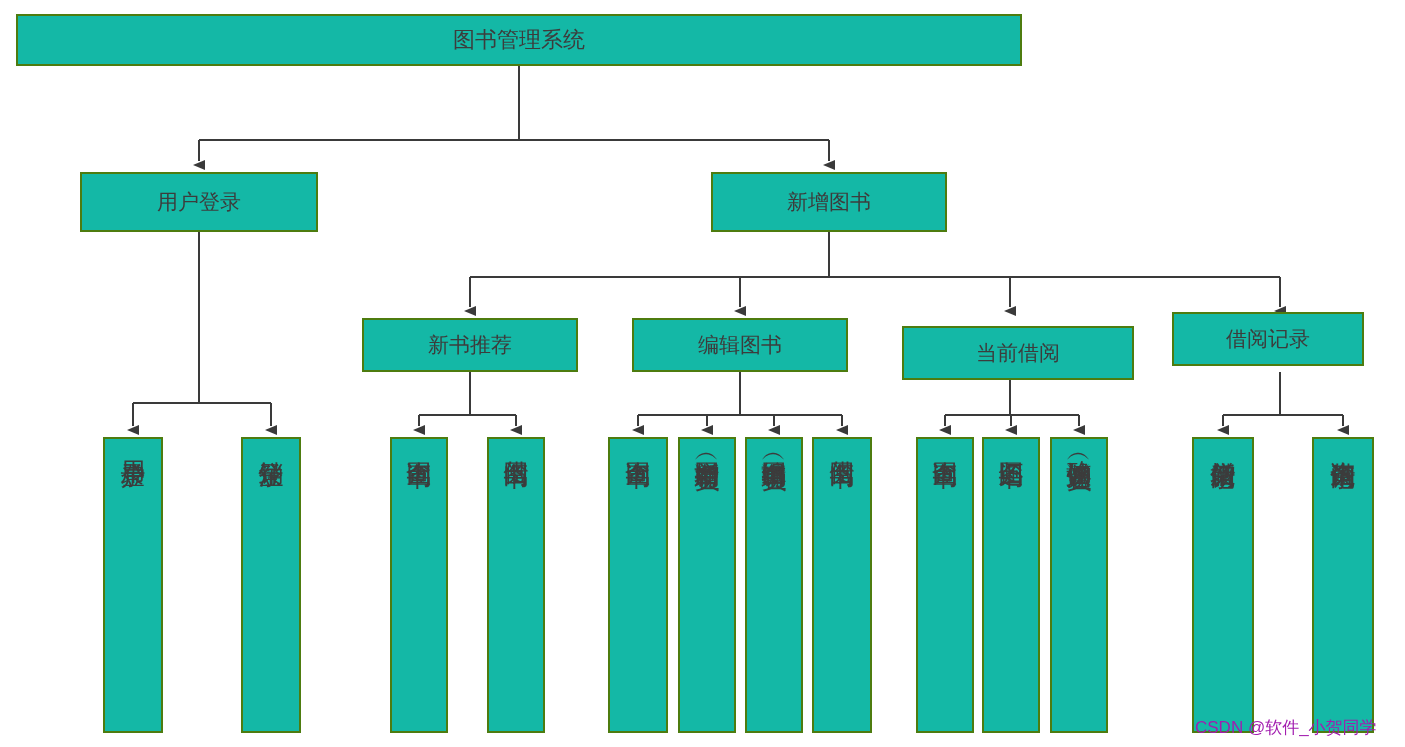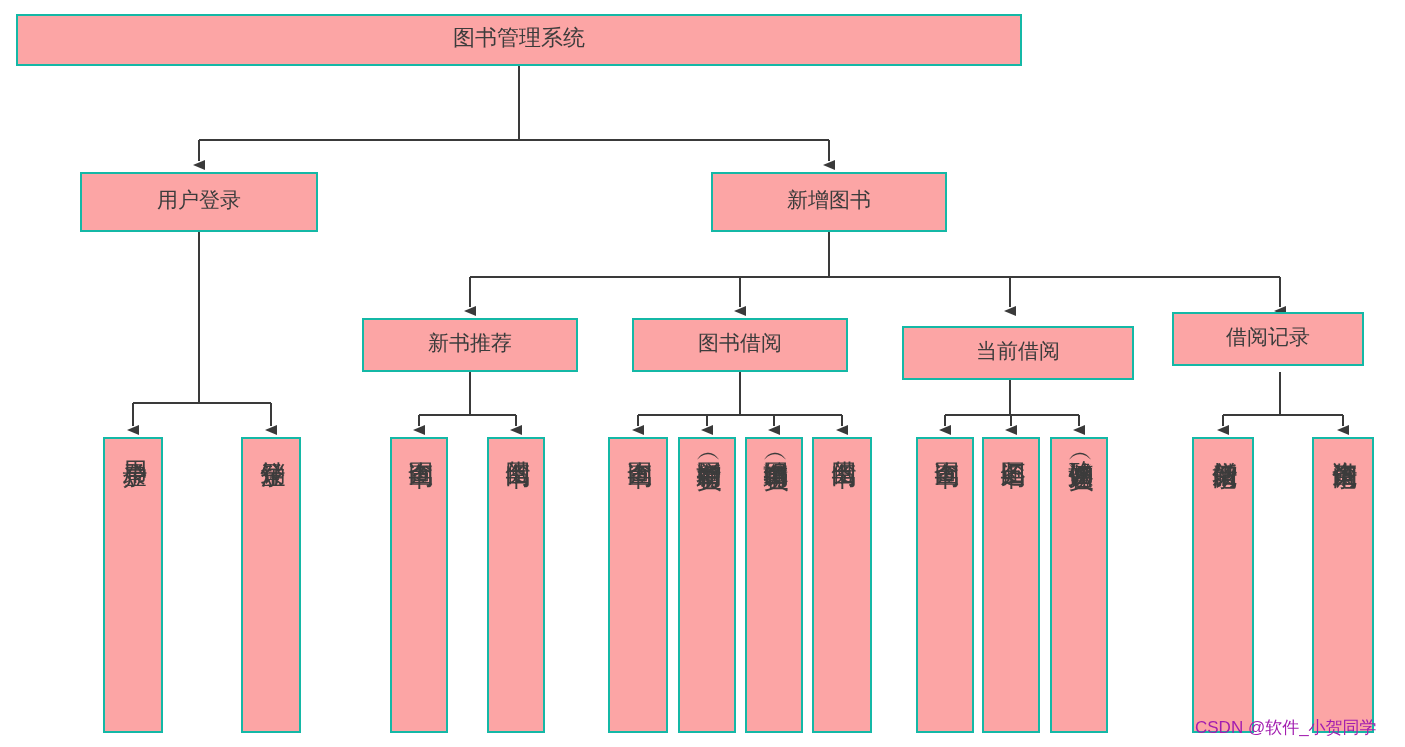--- a/index.html
+++ b/index.html
@@ -7,27 +7,26 @@
     width:1405px;height:747px;
     font-family:"Liberation Sans","DejaVu Sans",sans-serif;
     overflow:hidden;position:relative;
   }
   #diagram-root{position:relative;width:1405px;height:747px;}
   svg#connectors{position:absolute;left:0;top:0;width:1405px;height:747px;}
 
   .node{
     position:absolute;
     box-sizing:border-box;
-    background:#fca5a5;
-    border:2px solid #14b8a6;
+    background:#14b8a6;
+    border:2px solid #4d7c0f;
     display:flex;
     align-items:center;
     justify-content:center;
     color:#3c3c3c;
-    font-family:Liberation Mono, monospace;
   }
   .node-label{
     display:block;
     text-align:center;
     letter-spacing:0px;
     white-space:nowrap;
   }
   .node.horizontal .node-label{
     font-size:21px;
     line-height:1.1;
@@ -109,21 +108,21 @@
       <div class="node horizontal" style="left: 80px; top: 172px; width: 238px; height: 60px;">
         <span class="node-label">用户登录</span>
       </div>
       <div class="node horizontal" style="left: 711px; top: 172px; width: 236px; height: 60px;">
         <span class="node-label">新增图书</span>
       </div>
       <div class="node horizontal" style="left: 362px; top: 318px; width: 216px; height: 54px;">
         <span class="node-label">新书推荐</span>
       </div>
       <div class="node horizontal" style="left: 632px; top: 318px; width: 216px; height: 54px;">
-        <span class="node-label">图书借阅</span>
+        <span class="node-label">编辑图书</span>
       </div>
       <div class="node horizontal" style="left: 902px; top: 326px; width: 232px; height: 54px;">
         <span class="node-label">当前借阅</span>
       </div>
       <div class="node horizontal" style="left: 1172px; top: 312px; width: 192px; height: 54px;">
         <span class="node-label">借阅记录</span>
       </div>
       <div class="node vertical" style="left: 103px; top: 437px; width: 60px; height: 296px;">
         <span class="node-label">用户登录</span>
       </div>

